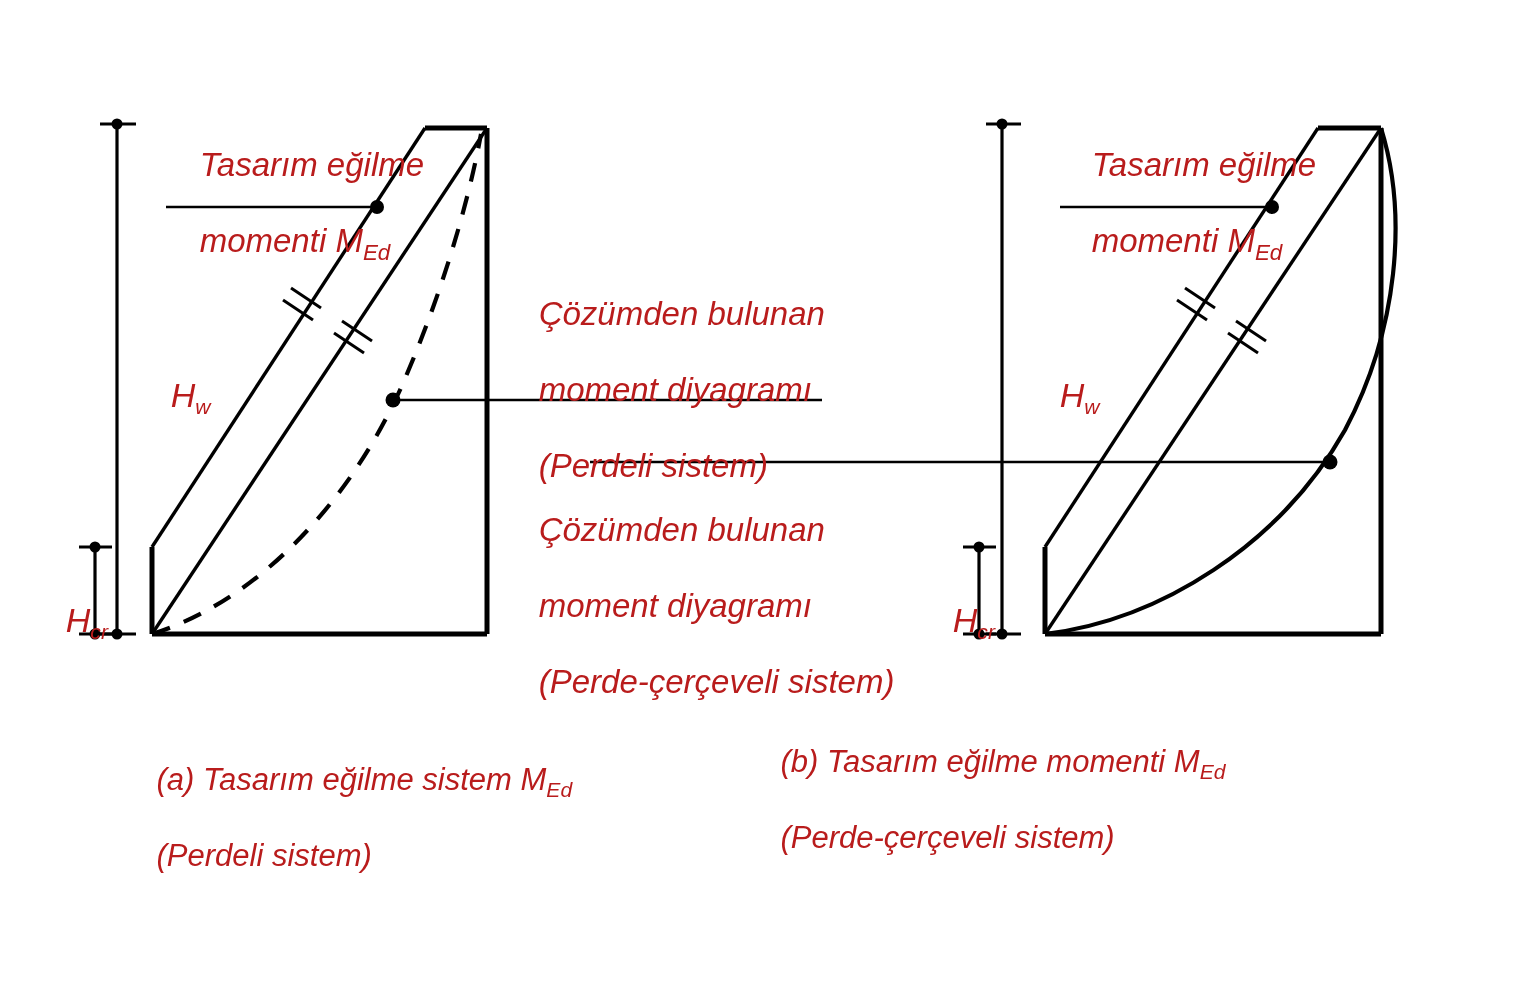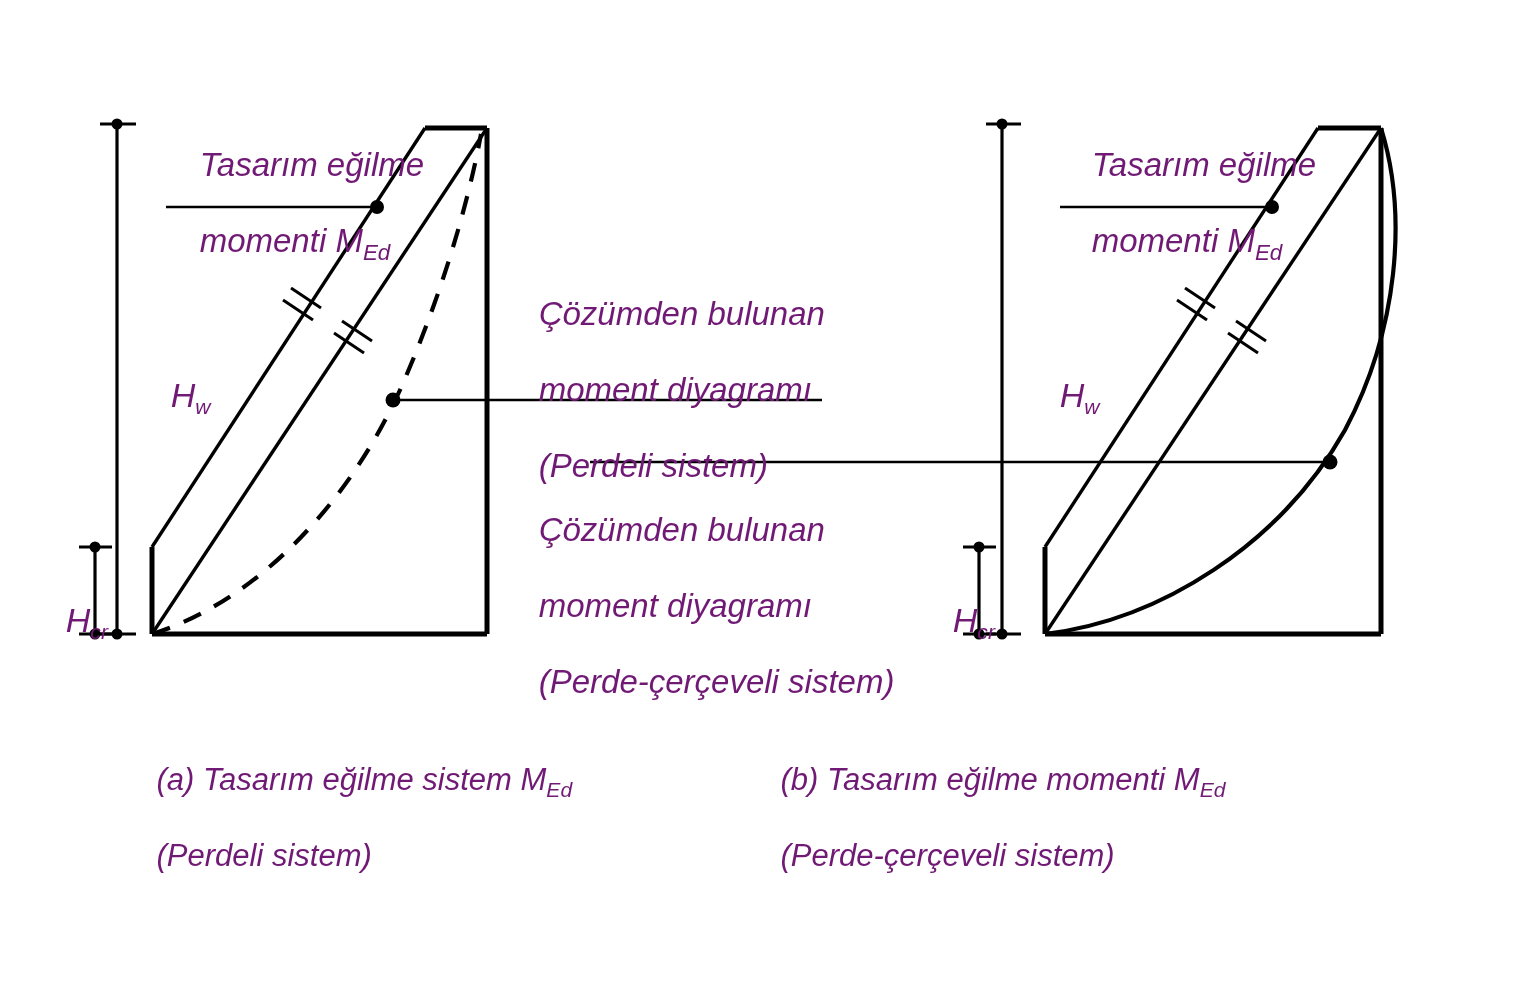--- a/index.html
+++ b/index.html
@@ -24,21 +24,21 @@
     position: absolute;
     left: 0; top: 0;
     width: 1526px;
     height: 1000px;
     display: block;
   }
   .lbl {
     position: absolute;
     font-family: "Liberation Sans", sans-serif;
     font-style: italic;
-    color: #701a75;
+    color: #b91c1c;
     white-space: pre;
     line-height: 1.15;
   }
   .lbl-annot {
     font-size: 33px;
   }
   .lbl-caption {
     font-size: 31px;
   }
   .lbl-dim {
@@ -215,19 +215,19 @@
 
   <div class="lbl lbl-dim" style="left:1022px; top:337px;">
     <span>H</span><span class="sub-sm">w</span>
   </div>
 
   <div class="lbl lbl-caption" style="left:122px; top:726px;">
     <span>(a) Tasarım eğilme sistem M</span><span class="sub">Ed</span><br>
     <span>(Perdeli sistem)</span>
   </div>
 
-  <div class="lbl lbl-caption" style="left:746px; top:726px;">
+  <div class="lbl lbl-caption" style="left:746px; top:708px;">
     <span>(b) Tasarım eğilme momenti M</span><span class="sub">Ed</span><br>
     <span>(Perde-çerçeveli sistem)</span>
   </div>
 
 
 </div>
 
 </body></html>

